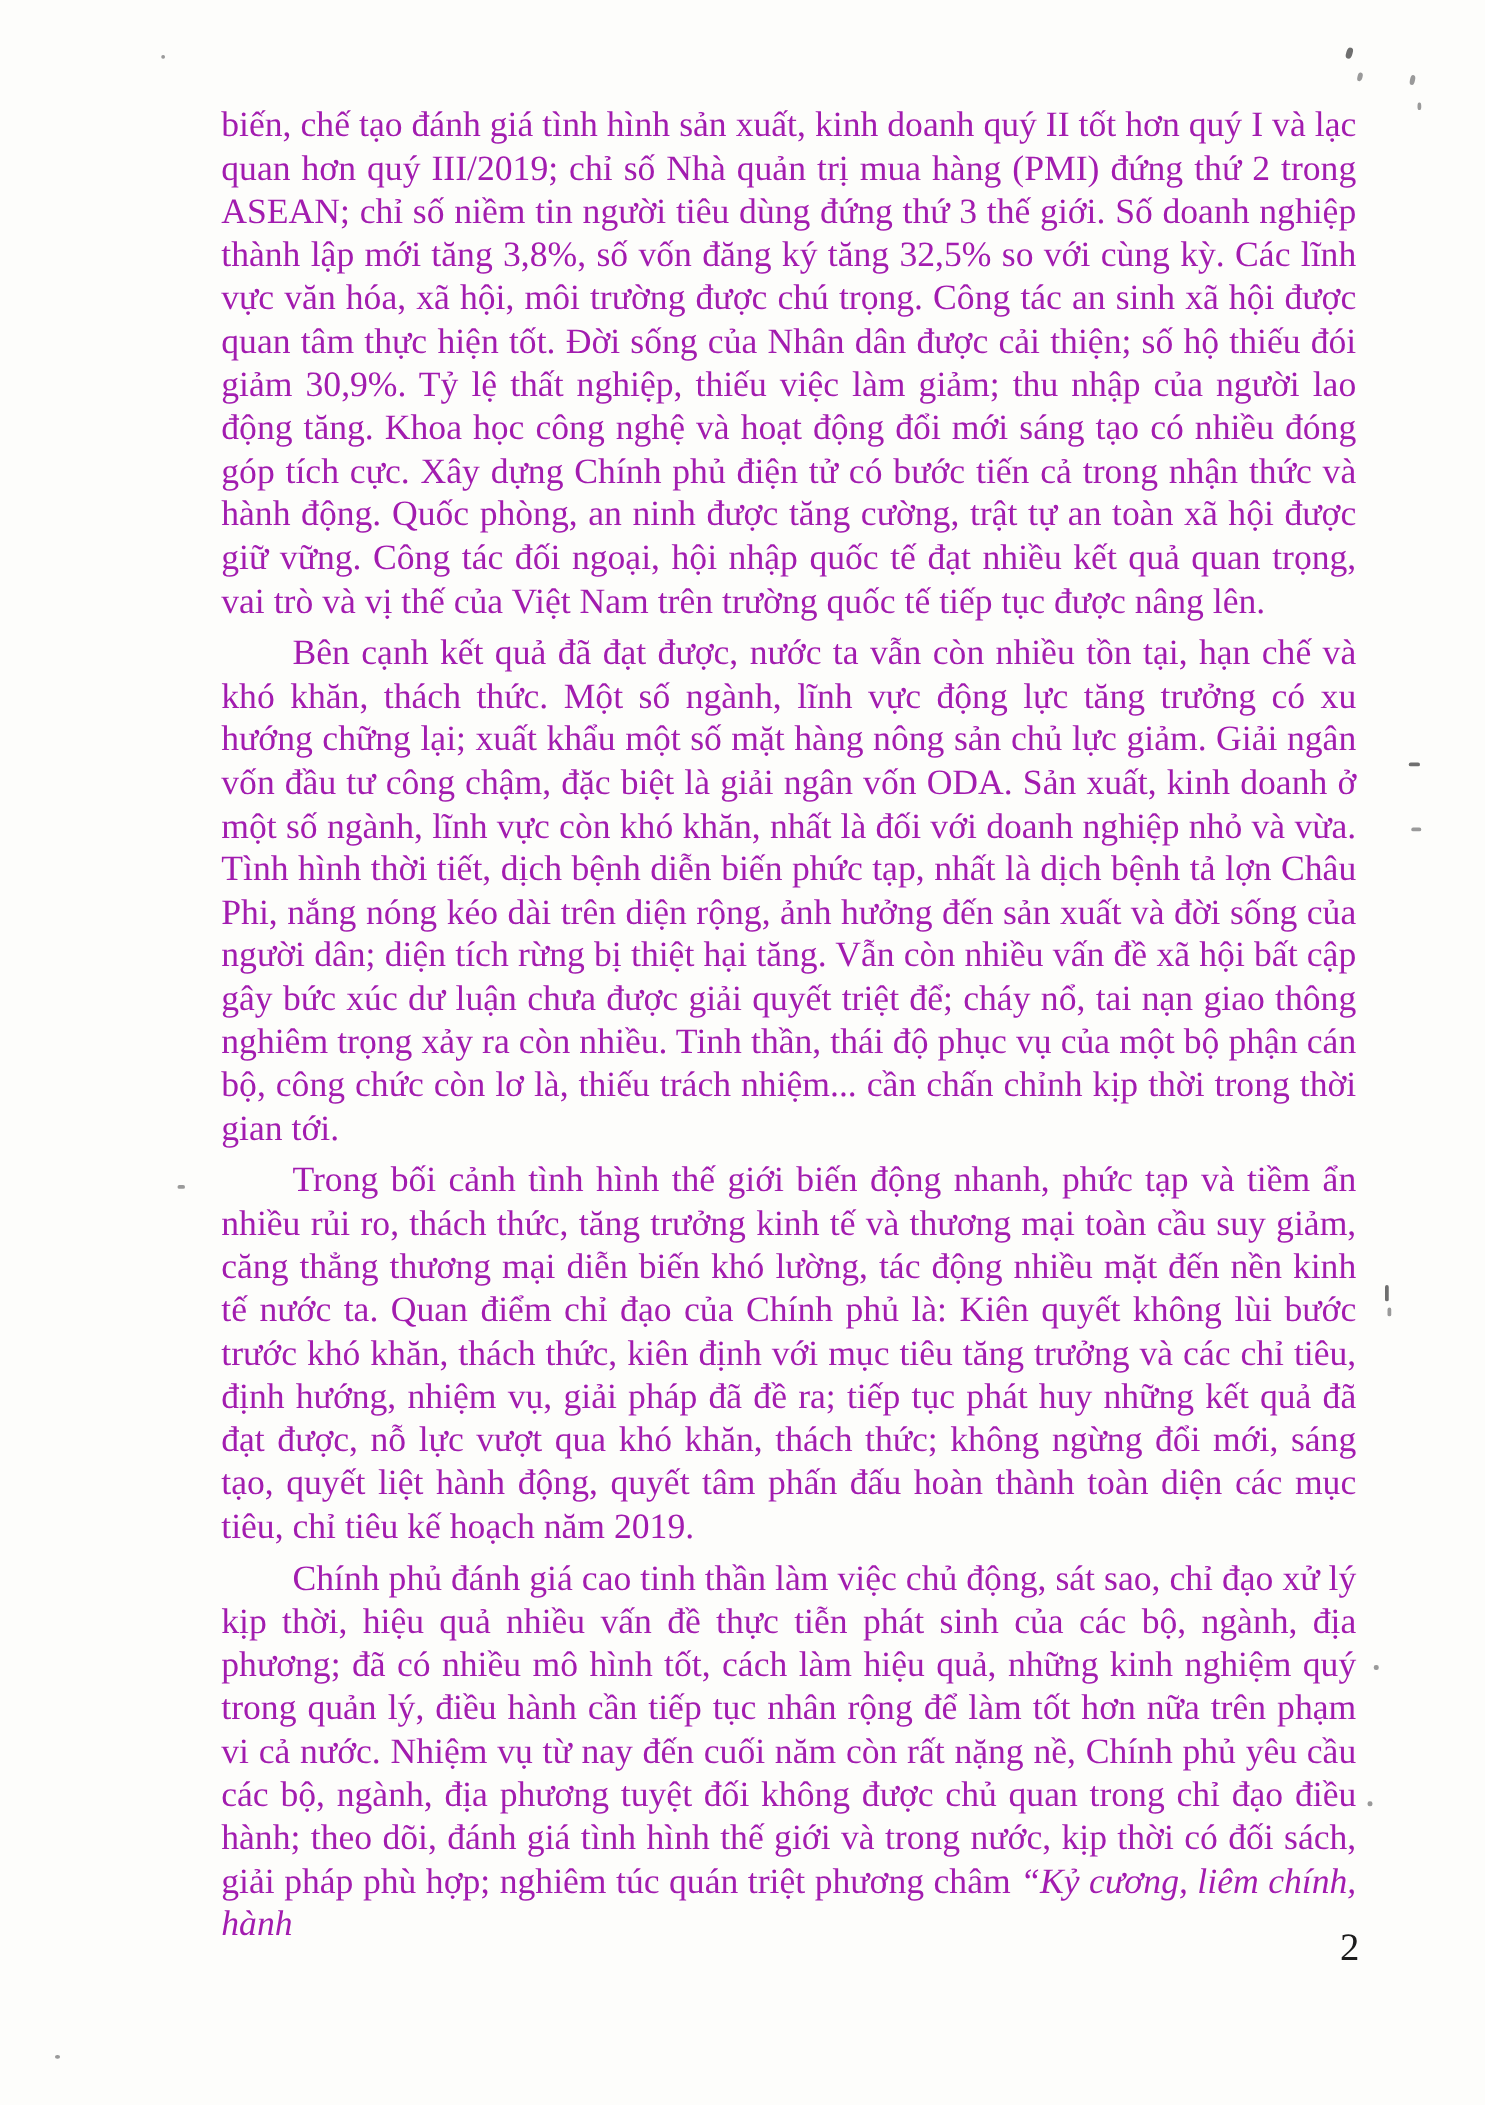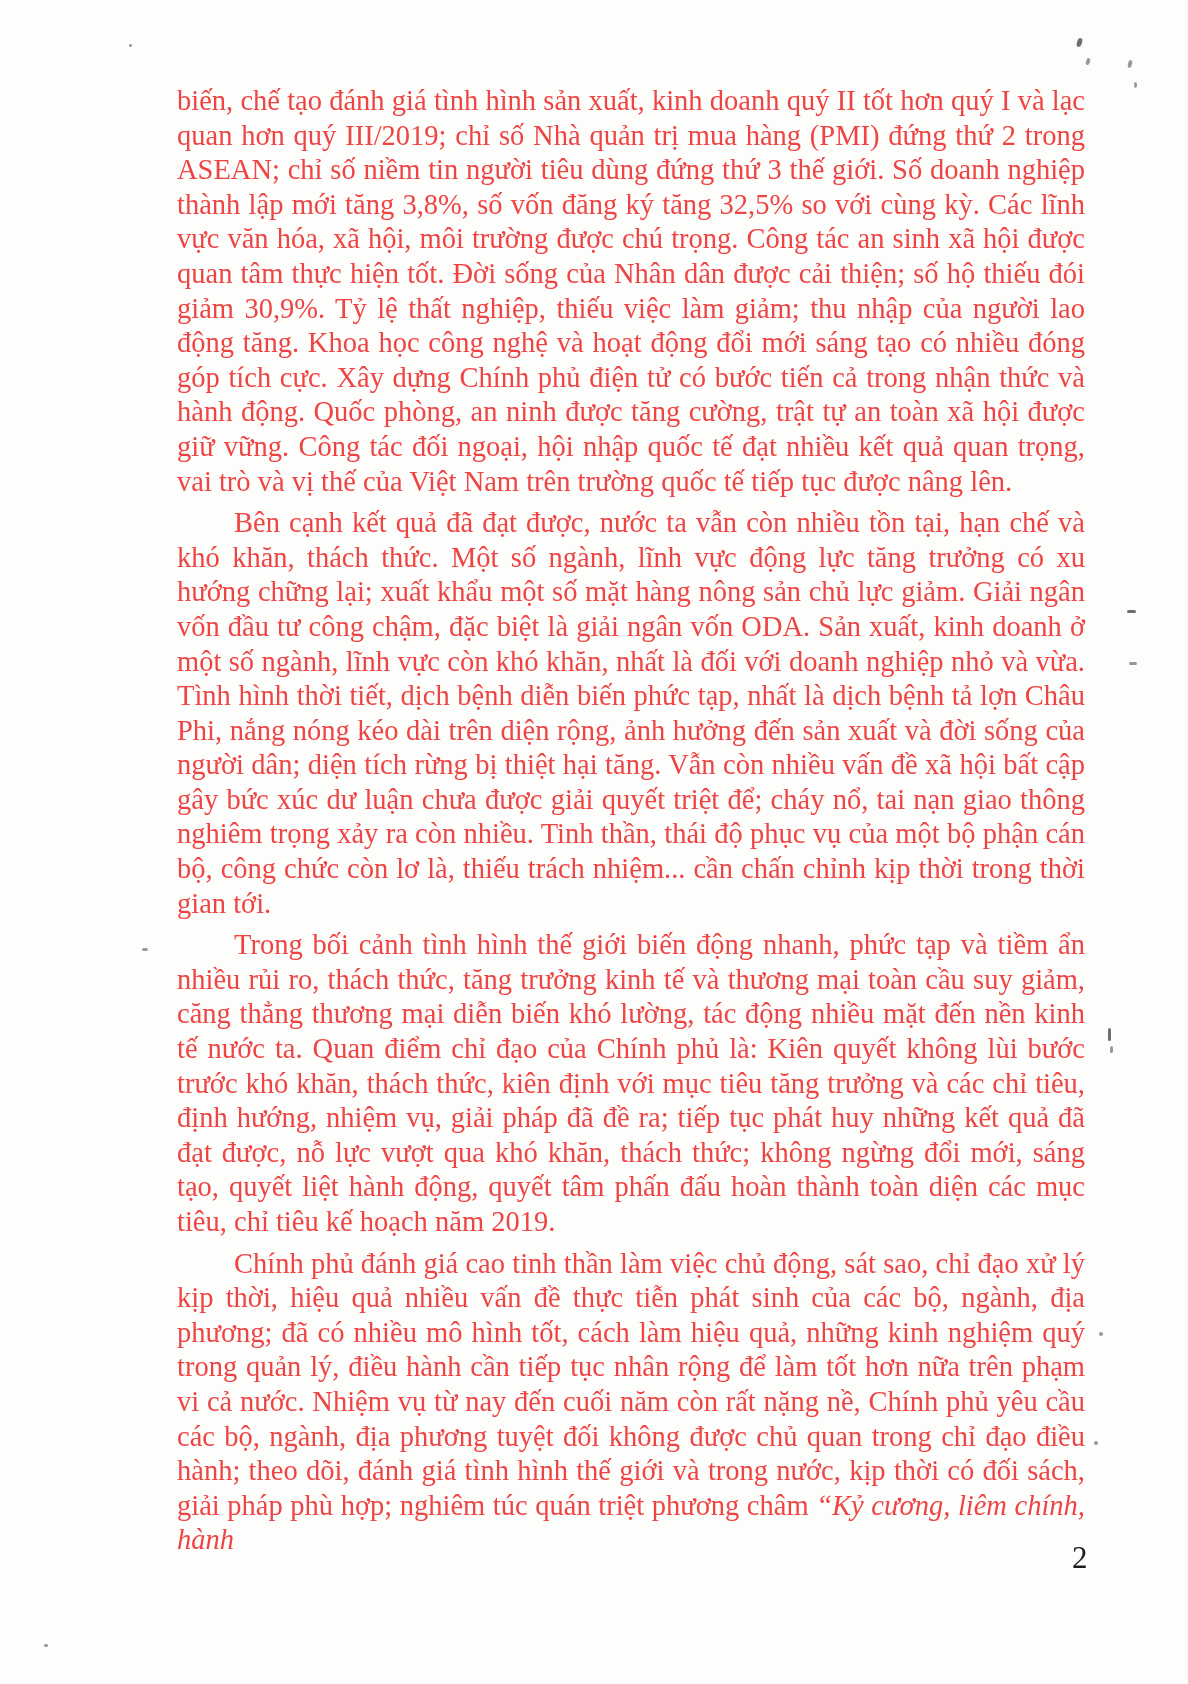--- a/index.html
+++ b/index.html
@@ -19,21 +19,21 @@
     background: #fdfdfb;
   }
   .text-block {
     position: absolute;
     left: 177px;
     top: 84px;
     width: 908px;
     font-family: "Liberation Serif", "DejaVu Serif", serif;
     font-size: 28.5px;
     line-height: 34.6px;
-    color: #ef4444;
+    color: #a21caf;
     text-align: justify;
   }
   .para {
     margin: 0 0 7px 0;
     text-indent: 57px;
   }
   .para.continuation {
     text-indent: 0;
   }
   .para em {

